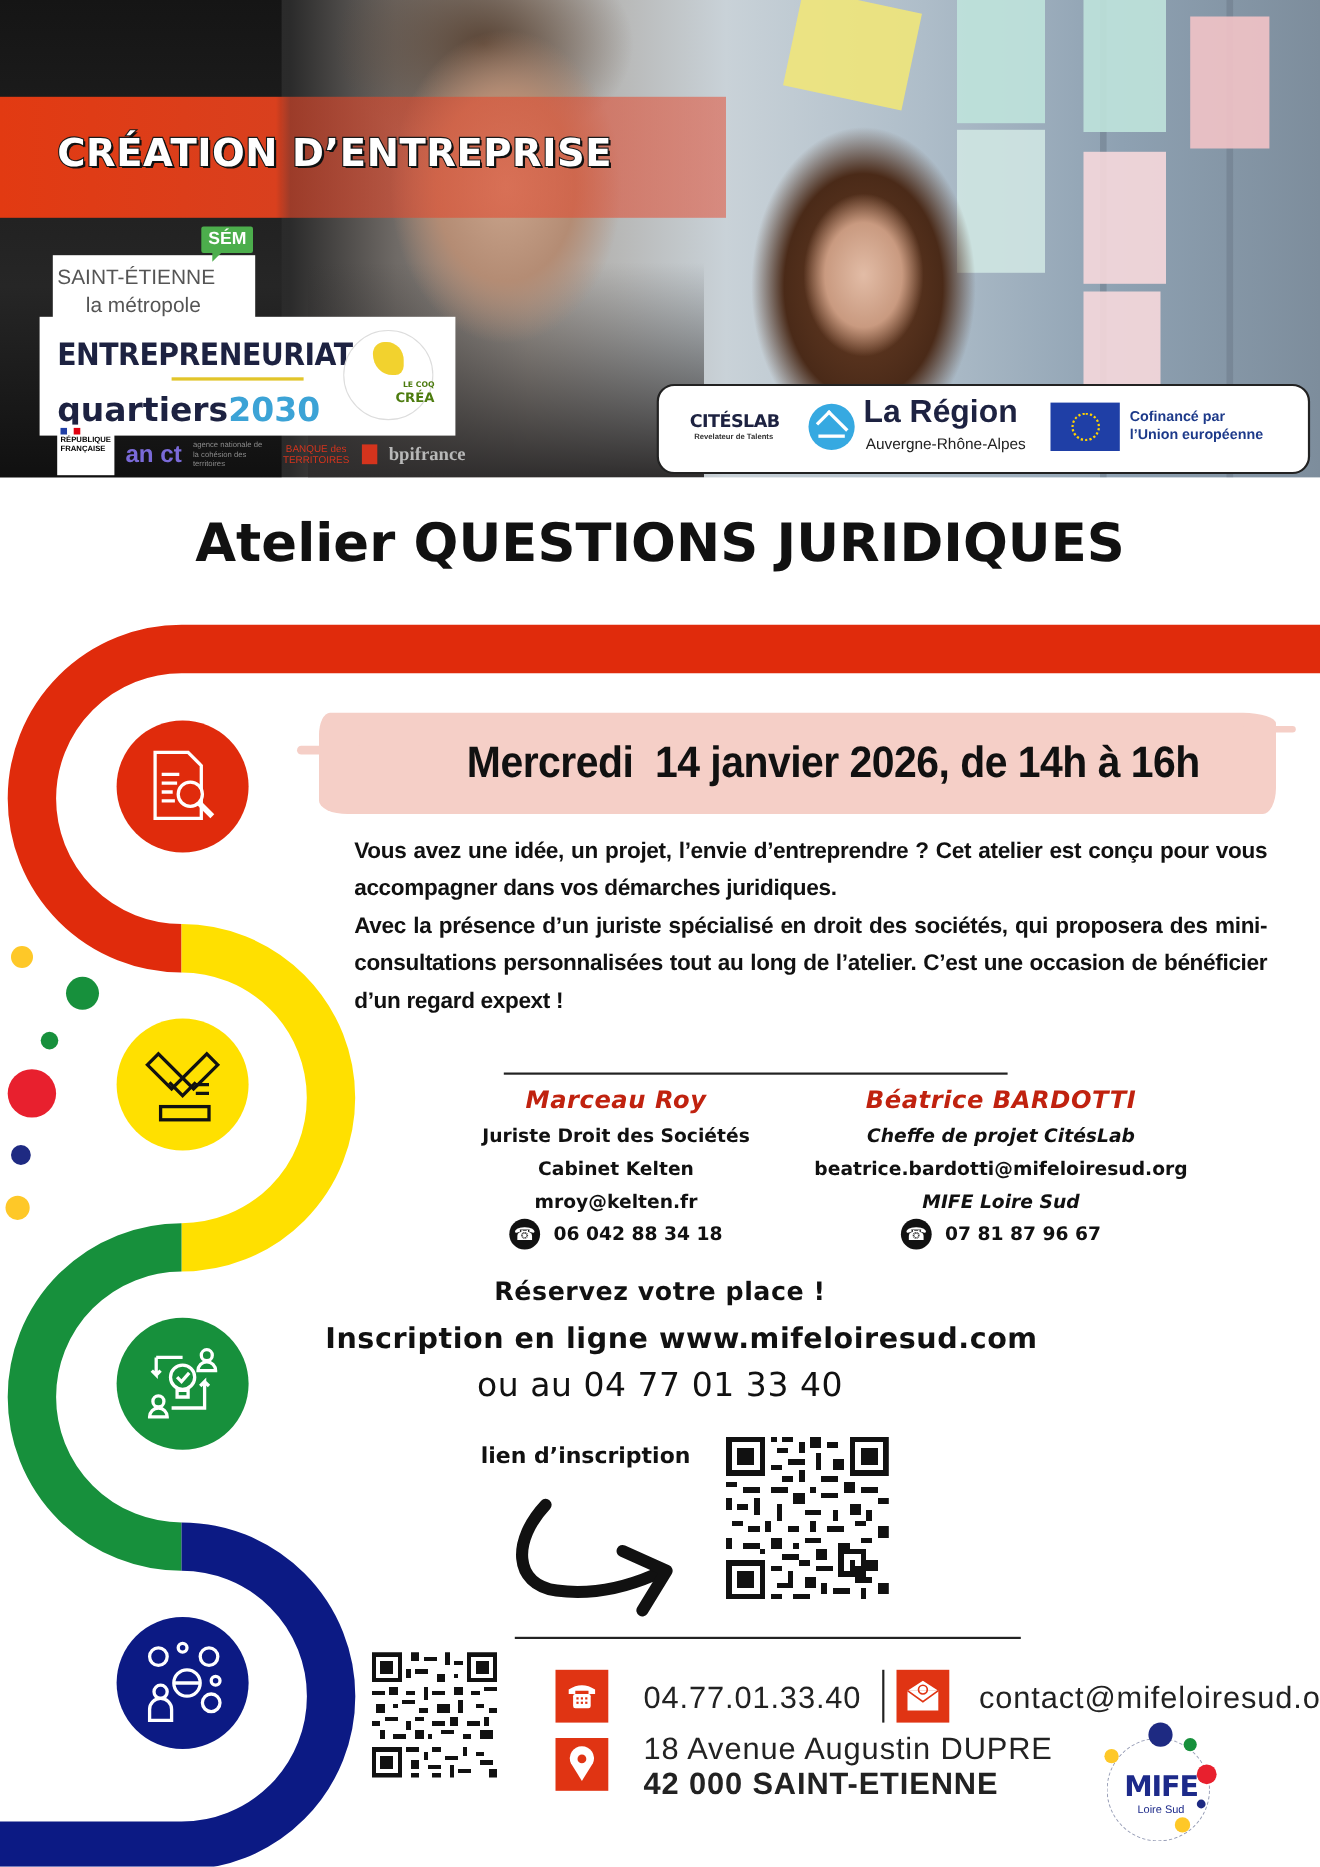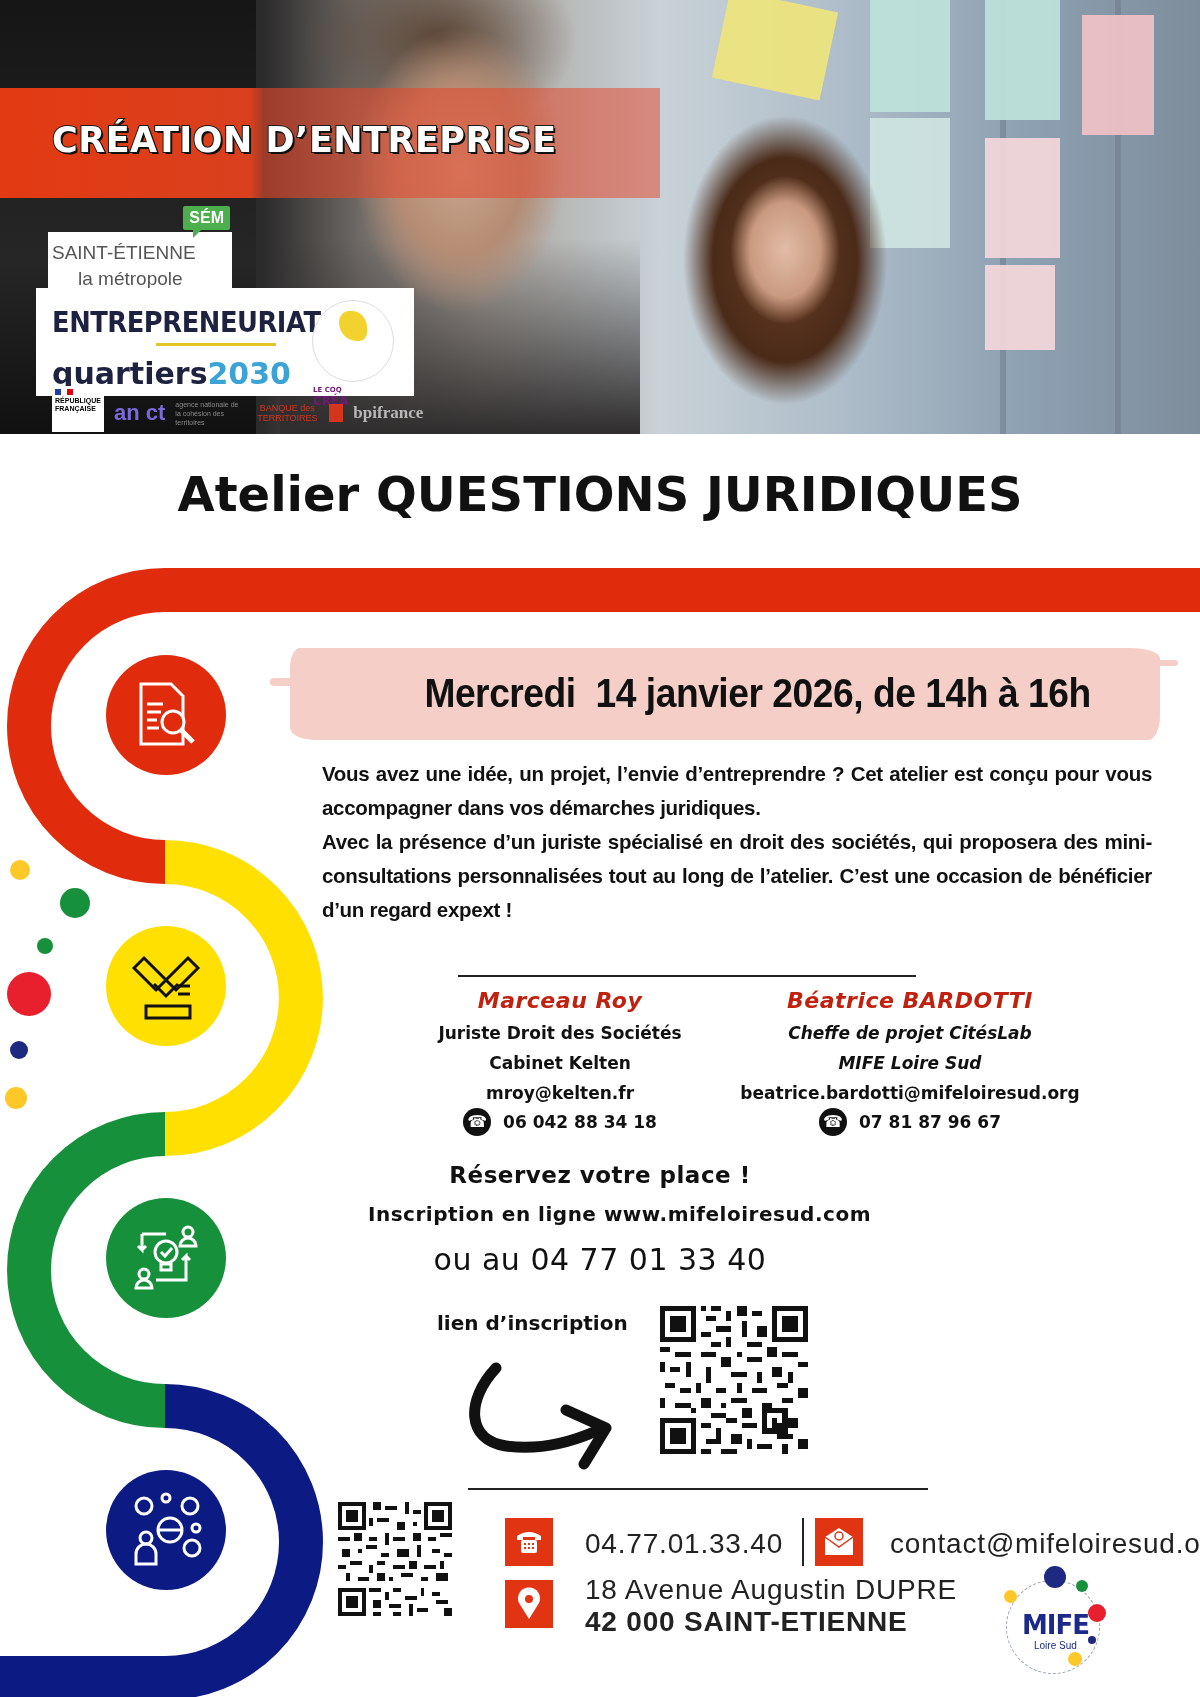--- a/index.html
+++ b/index.html
@@ -34,22 +34,22 @@
   .logo-se .l2 { position: absolute; left: 30px; top: 36px; font-size: 19px; color: #555; }
 
   .logo-eq { position: absolute; left: 36px; top: 288px; width: 378px; height: 108px; background: #fff; }
   .logo-eq .e1 { position: absolute; left: 16px; top: 18px; font-family: "DejaVu Sans", sans-serif; font-weight: 900; font-size: 28px;
     color: #1d2241; letter-spacing: -0.5px; transform: scaleX(0.92); transform-origin: left; }
   .logo-eq .e1u { position: absolute; left: 120px; top: 55px; width: 120px; height: 3px; background: #e2c52a; }
   .logo-eq .e2 { position: absolute; left: 16px; top: 68px; font-family: "DejaVu Sans", sans-serif; font-weight: 900; font-size: 30px; color: #1d2241; }
   .logo-eq .e2 .yr { color: #3ca3d6; }
   .logo-eq .coq { position: absolute; left: 276px; top: 12px; width: 82px; height: 82px; border-radius: 50%; border: 1px solid #ddd; background: #fff; }
   .logo-eq .coq .bird { position: absolute; left: 26px; top: 10px; width: 28px; height: 30px; background: #f2d22e; border-radius: 40% 60% 30% 70%; }
-  .logo-eq .coq .t { position: absolute; left: 0; width: 82px; text-align: left; top: 44px; font-family: "DejaVu Sans", sans-serif;
-    font-weight: 900; font-size: 12px; color: #701a75; line-height: 12px; margin-top: 40px; }
+  .logo-eq .coq .t { position: absolute; left: 0; width: 82px; text-align: right; top: 44px; font-family: "DejaVu Sans", sans-serif;
+    font-weight: 900; font-size: 12px; color: #4d7c0f; line-height: 12px; }
 
   .sponsor-row { position: absolute; left: 52px; top: 394px; height: 38px; display: flex; align-items: center; gap: 10px; }
   .rf { background: #fff; width: 52px; height: 46px; margin-top: -8px; padding: 3px; font-size: 7px; font-weight: 700; color: #000; line-height: 8px; }
   .rf .flag { display: flex; width: 18px; height: 6px; margin-bottom: 2px; }
   .rf .flag i { flex: 1; }
   .sp { font-size: 10px; color: #c9c9c9; white-space: nowrap; }
   .sp.anct { font-size: 22px; color: #7a6ad8; font-weight: 700; line-height: 20px; }
   .sp.bdt { color: #d5341d; font-size: 9px; line-height: 10px; text-align: center; }
   .sp.bpi { color: #b8b8b8; font-size: 17px; font-family: "Liberation Serif", serif; font-weight: 700; }
 
@@ -97,21 +97,21 @@
   .contact-col { position: absolute; top: 984px; text-align: center; font-family: "DejaVu Sans", sans-serif; color: #111; }
   .contact-col .name { font-size: 22px; font-weight: 700; font-style: italic; color: #c0220f; line-height: 34px; letter-spacing: 0.5px; }
   .contact-col .line { font-size: 17px; font-weight: 700; line-height: 30px; }
   .contact-col .line.it { font-style: italic; }
   .contact-col .phone { display: flex; align-items: center; justify-content: center; gap: 12px; font-size: 17px; font-weight: 700; line-height: 28px; }
   .phone-ic { width: 28px; height: 28px; border-radius: 50%; background: #111; position: relative; flex: none; }
   .phone-ic::after { content: "\260E"; position: absolute; left: 0; top: 0; width: 28px; height: 28px; text-align: center; line-height: 28px; color: #fff; font-size: 16px; }
 
   .reserve { position: absolute; left: 0; width: 1200px; text-align: center; font-family: "DejaVu Sans", sans-serif; color: #111; }
   .reserve .r1 { position: absolute; left: 0; width: 1200px; top: 1162px; font-size: 23px; font-weight: 700; letter-spacing: 0.5px; }
-  .reserve .r2 { position: absolute; left: 0; width: 1200px; top: 1202px; font-size: 20px; font-weight: 700; letter-spacing: 0.5px; padding-left: 39px; }
+  .reserve .r2 { position: absolute; left: 0; width: 1200px; top: 1202px; font-size: 26px; font-weight: 700; letter-spacing: 0.5px; padding-left: 39px; }
   .reserve .r3 { position: absolute; left: 0; width: 1200px; top: 1242px; font-size: 30px; font-weight: 400; letter-spacing: 0.5px; }
 
   .lien { position: absolute; left: 437px; top: 1311px; font-size: 20px; font-weight: 700; font-family: "DejaVu Sans", sans-serif; color: #111; }
 
   .qr { position: absolute; background: #fff; }
 
   
   .f-icon { position: absolute; width: 48px; height: 48px; background: #e03413; display: flex; align-items: center; justify-content: center; color: #fff; font-size: 26px; }
   .f-text { position: absolute; font-family: "Liberation Sans", sans-serif; font-size: 28px; color: #222; letter-spacing: 0.8px; white-space: nowrap; }
   .vsep { position: absolute; left: 802px; top: 1518px; width: 2px; height: 48px; background: #222; }
@@ -166,20 +166,33 @@
         </div>
       <span>RÉPUBLIQUE FRANÇAISE</span>
     </div>
     <span class="sp anct">an ct</span>
     <span class="sp" style="width:70px;white-space:normal;font-size:7px;line-height:9px;color:#8a8a8a;">agence nationale de la cohésion des territoires</span>
     <span class="sp bdt" style="width:64px;white-space:normal;">BANQUE des TERRITOIRES</span>
     <span style="width:14px;height:18px;background:#d5341d;display:inline-block;"></span>
     <span class="sp bpi">bpifrance</span>
   </div>
 
+  <div class="partners-bar">
+    <div class="citeslab">
+      <div class="c1">CITÉSLAB</div>
+      <div class="c2">Revelateur de Talents</div>
+    </div>
+    <div class="region-circle"></div>
+    <span class="region-t1">La Région</span>
+    <span class="region-t2">Auvergne-Rhône-Alpes</span>
+    <div class="eu-flag">
+        <div class="ring"></div>
+      </div>
+    <div class="eu-t1"><span>Cofinancé par</span><br><span>l’Union européenne</span></div>
+  </div>
 </div>
 
 <h1 class="main-title"><span>Atelier </span><span class="b">QUESTIONS JURIDIQUES</span></h1>
 
 <svg class="curve" width="1200" height="1131" viewBox="0 566 1200 1131">
 
   <path d="M1200 590 L165 590 A136 136 0 0 0 165 862 " fill="none" stroke="#e02b0c" stroke-width="44"></path>
 
   <path d="M165 862 A136 136 0 0 1 165 1134" fill="none" stroke="#ffe000" stroke-width="44"></path>
 
@@ -262,22 +275,22 @@
   <div class="line">Cabinet Kelten</div>
   <div class="line">mroy@kelten.fr</div>
   <div class="phone">
       <span class="phone-ic"></span>
       <span>06 042 88 34 18</span>
     </div>
 </div>
 <div class="contact-col" style="left:710px;width:400px;">
   <div class="name">Béatrice BARDOTTI</div>
   <div class="line it">Cheffe de projet CitésLab</div>
+  <div class="line">beatrice.bardotti@mifeloiresud.org</div>
   <div class="line it">MIFE Loire Sud</div>
-  <div class="line">beatrice.bardotti@mifeloiresud.org</div>
   <div class="phone">
       <span class="phone-ic"></span>
       <span>07 81 87 96 67</span>
     </div>
 </div>
 
 <div class="reserve">
   <div class="r1">Réservez votre place !</div>
   <div class="r2">Inscription en ligne www.mifeloiresud.com</div>
   <div class="r3">ou au 04 77 01 33 40</div>

